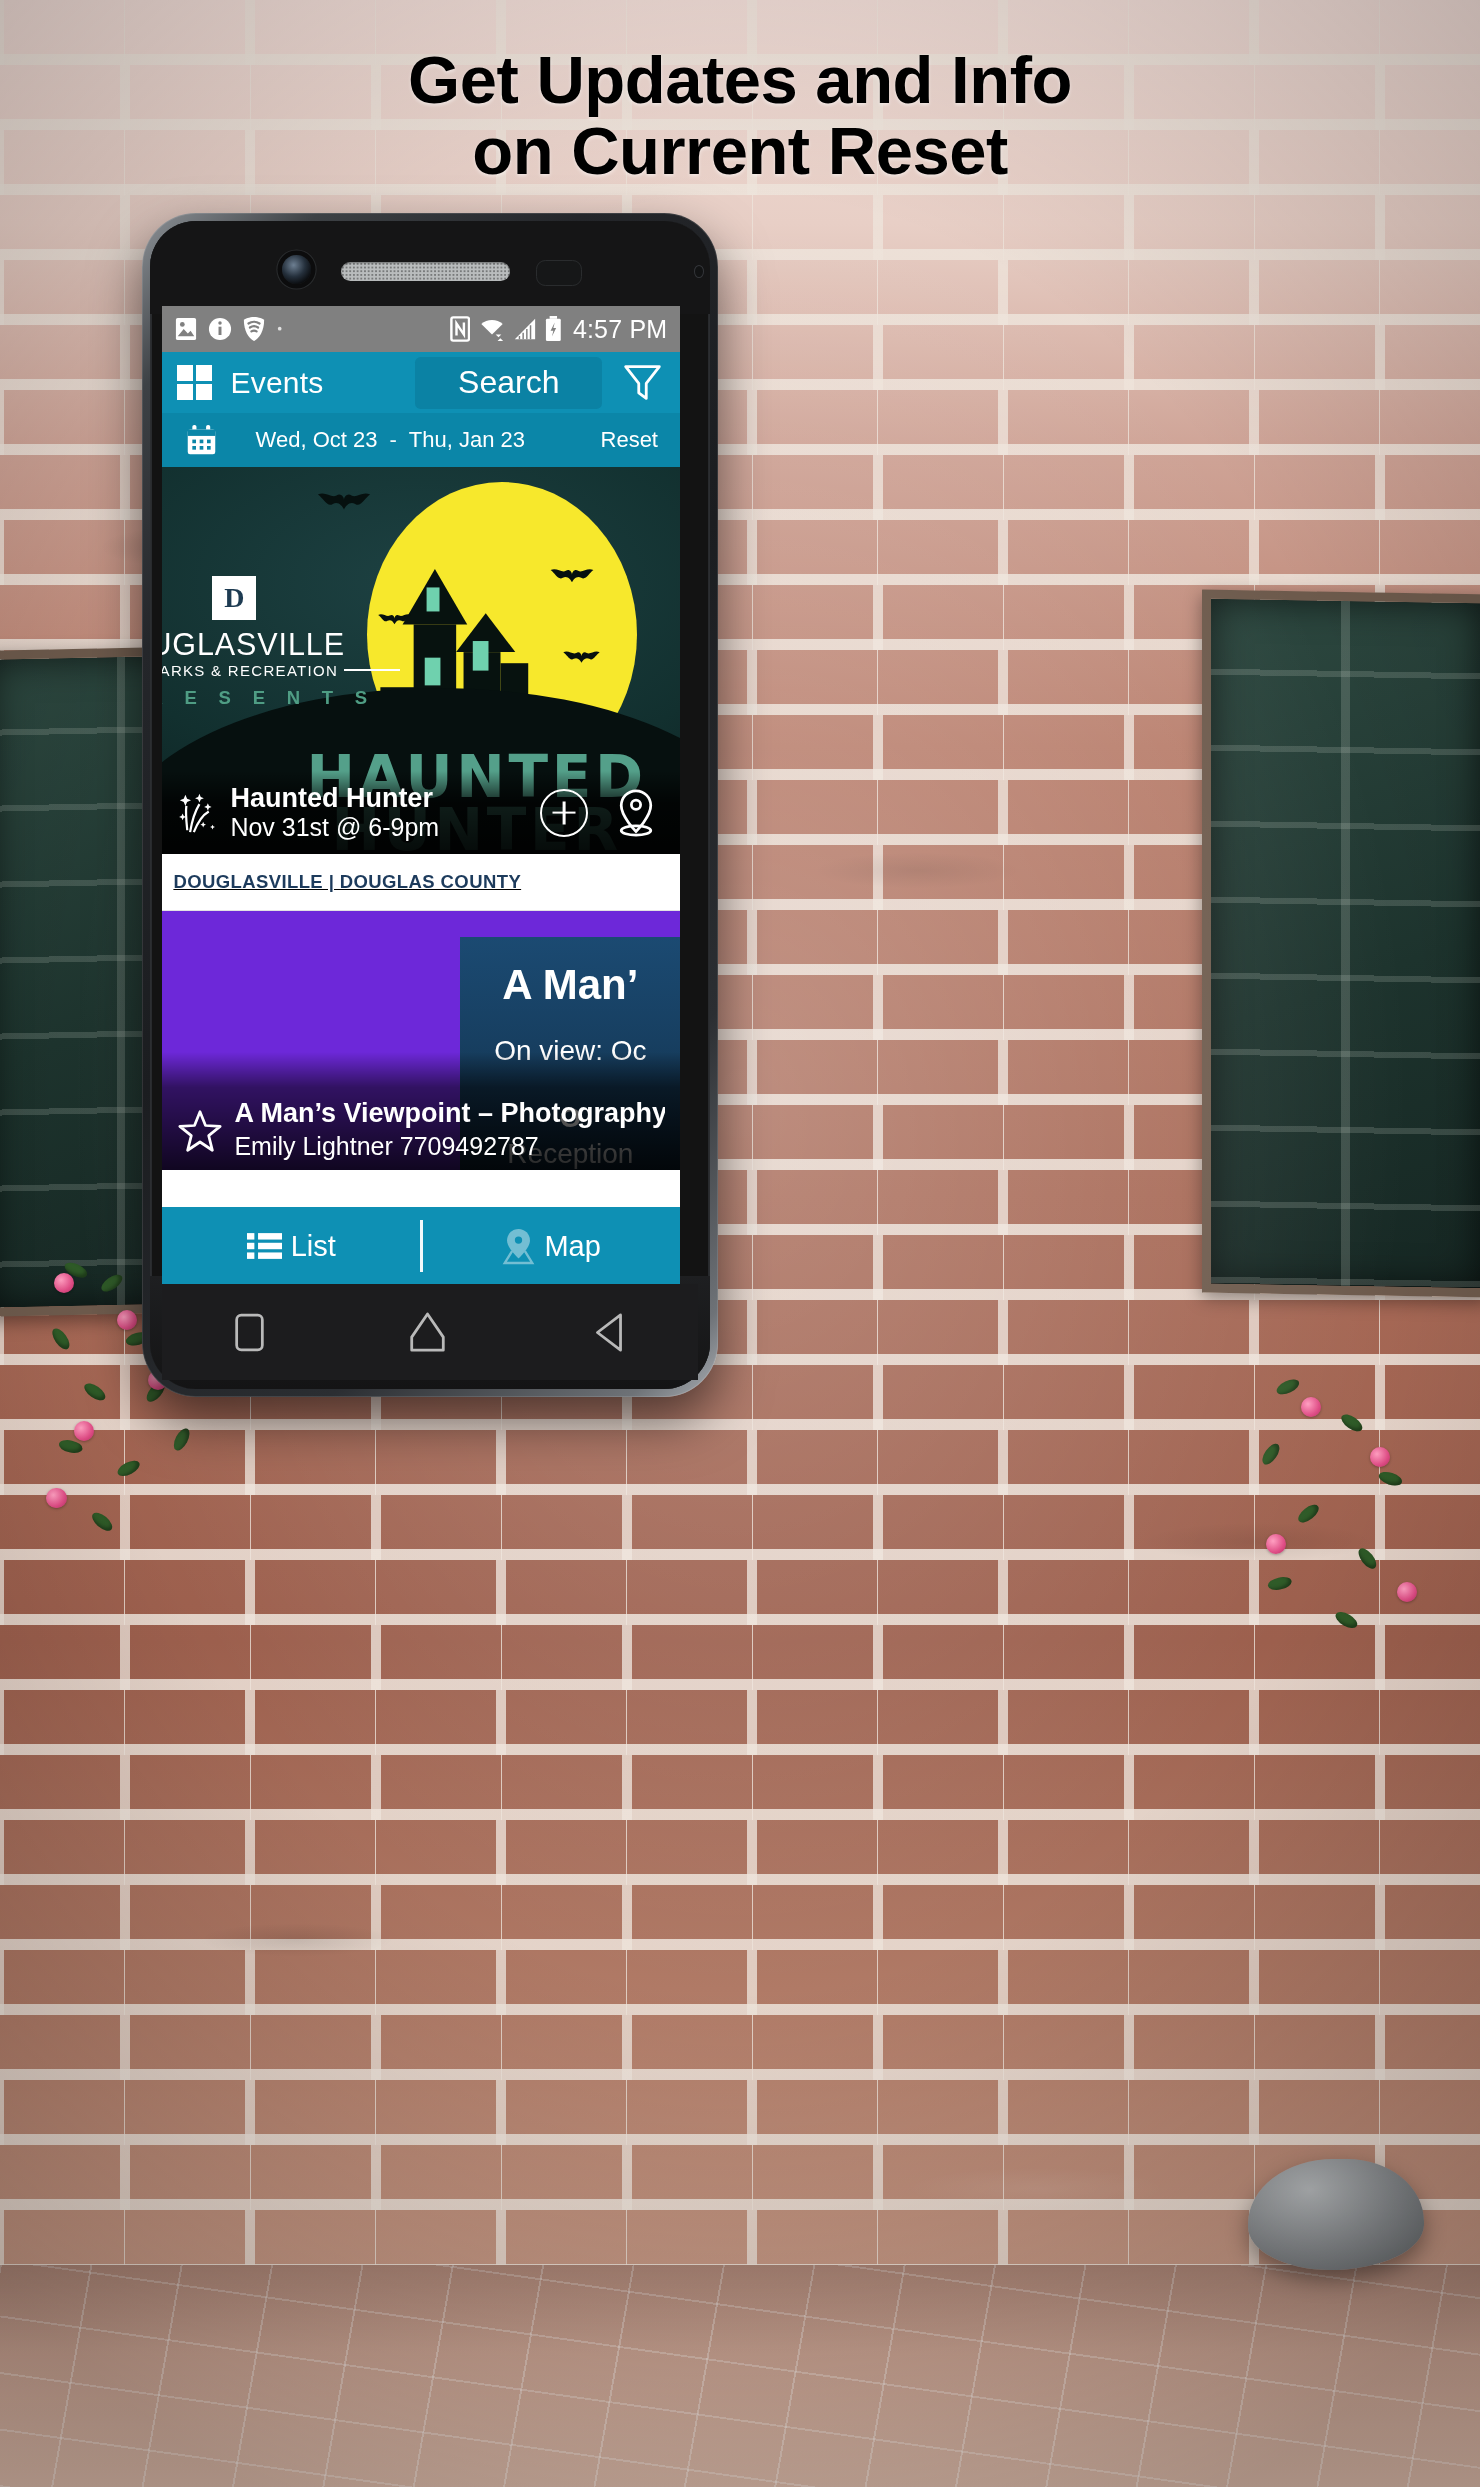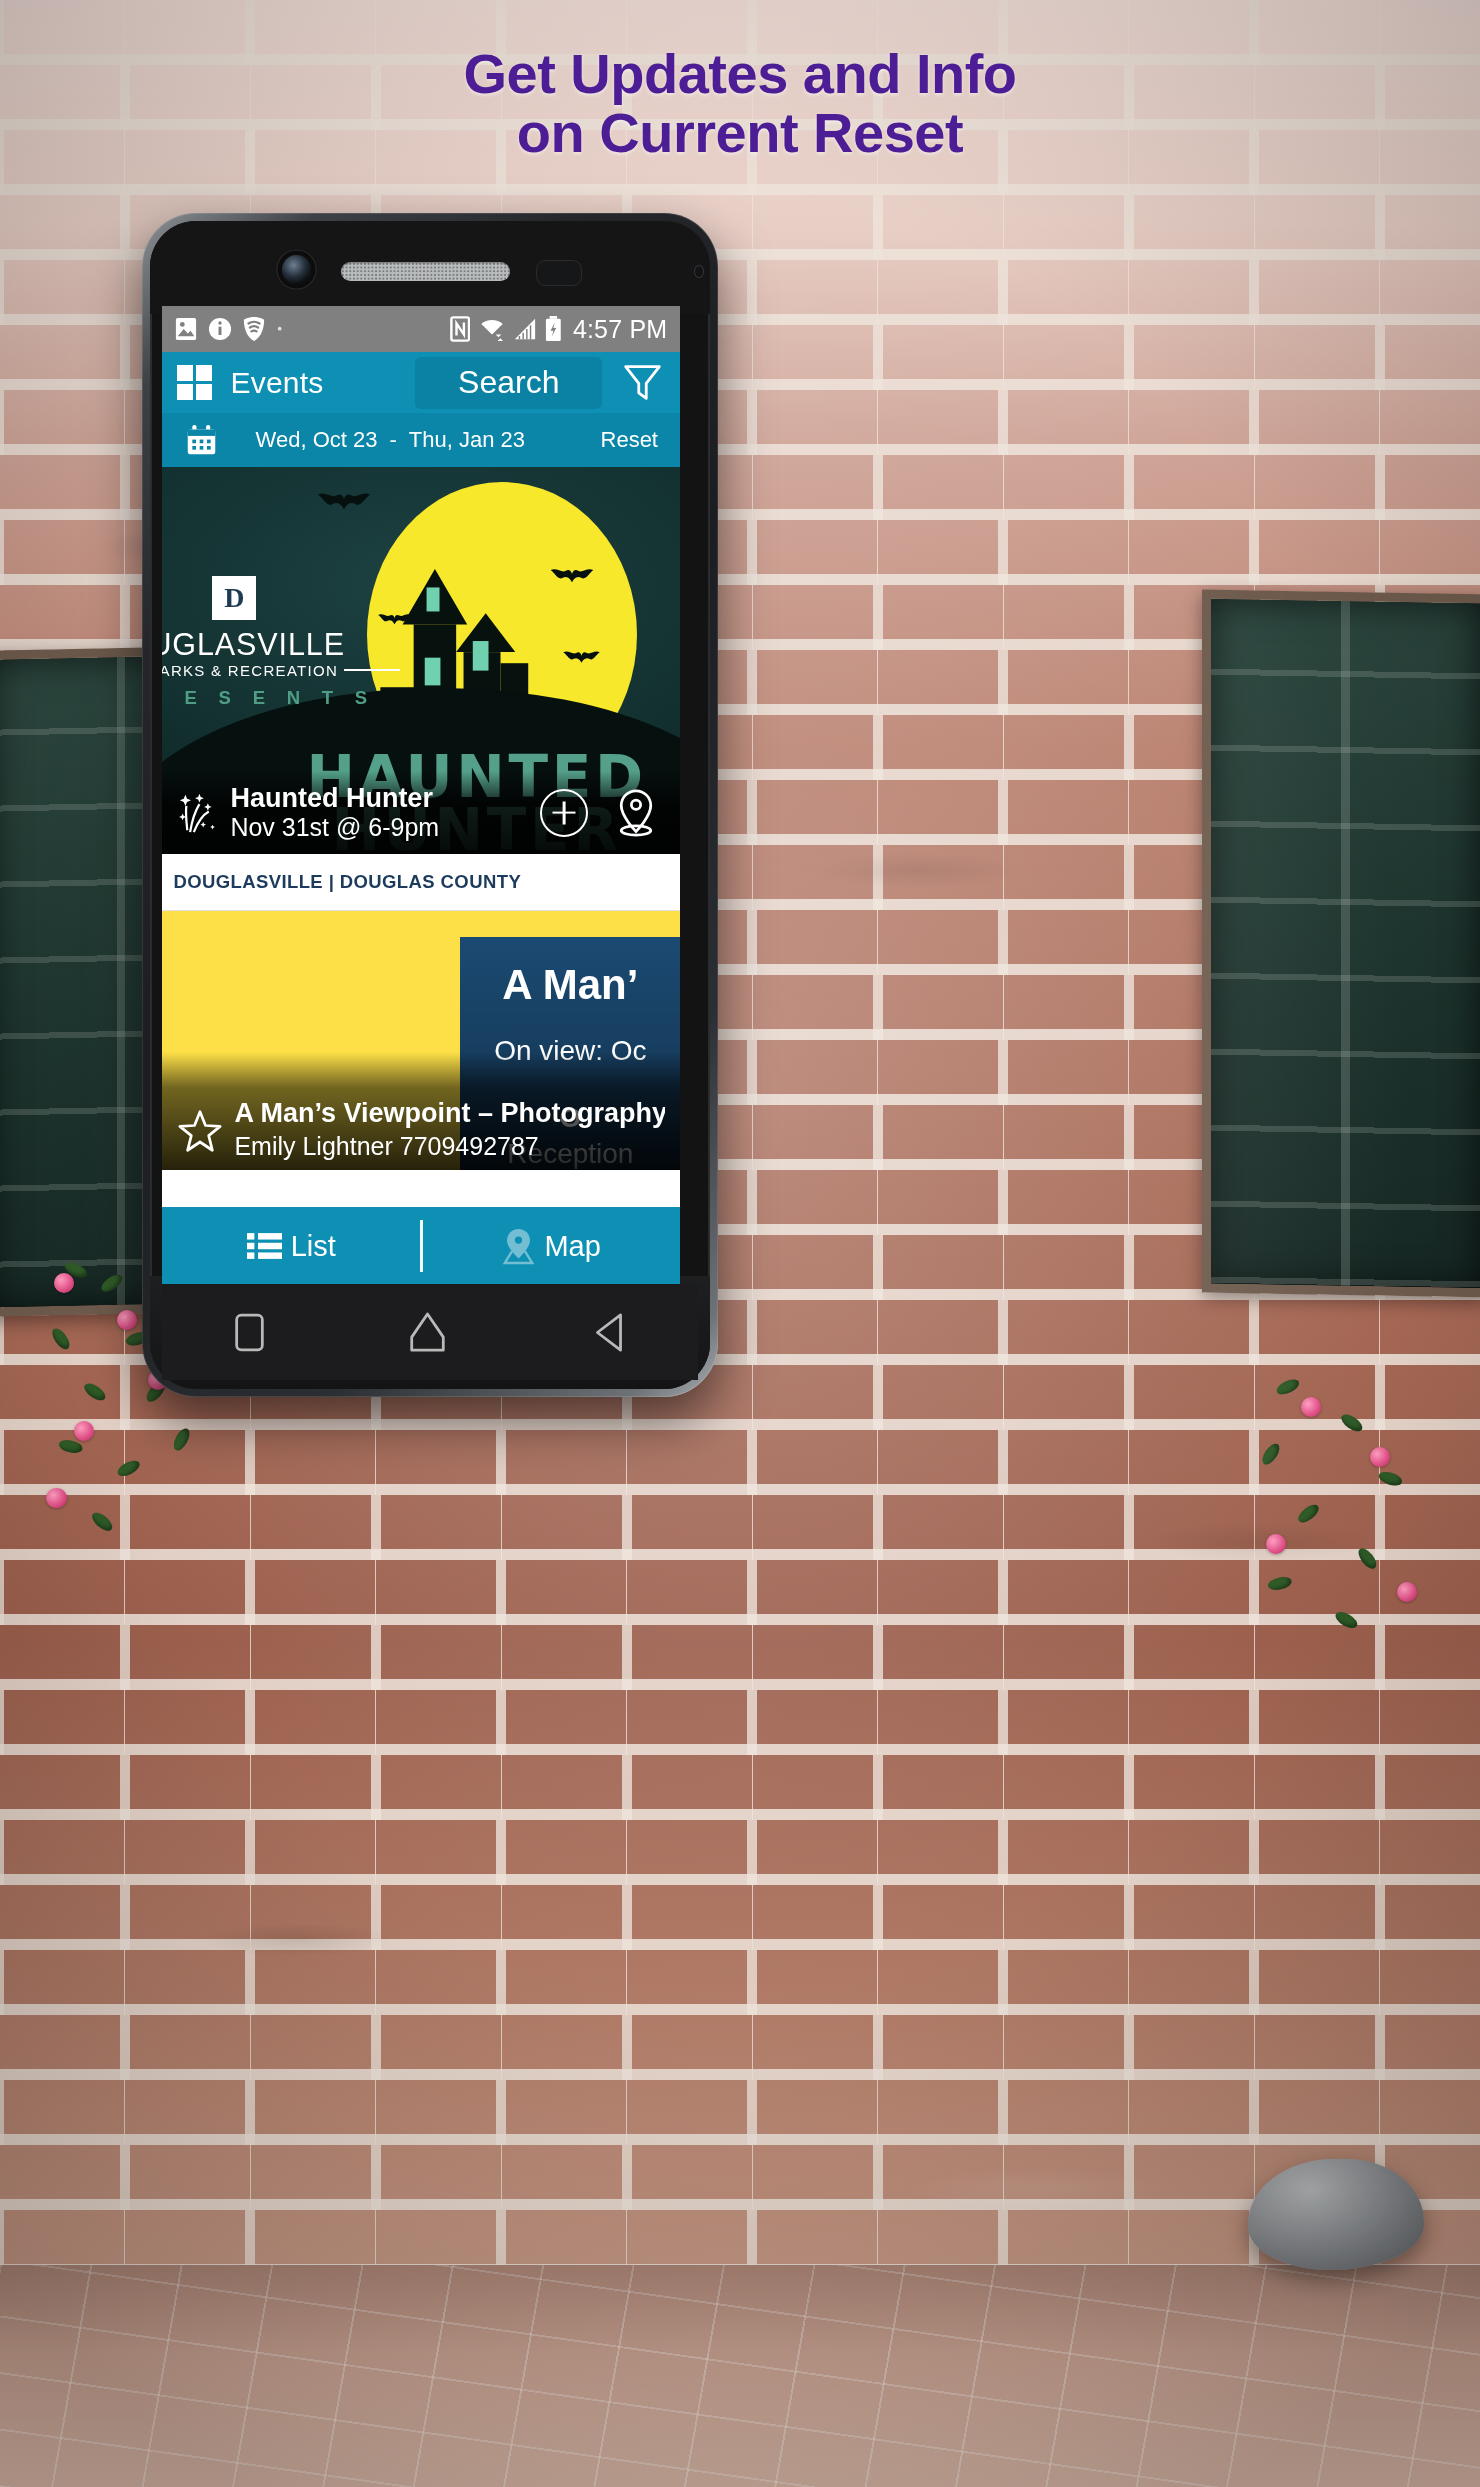--- a/index.html
+++ b/index.html
@@ -107,23 +107,23 @@
     position:absolute; right:56px; bottom:217px; width:176px; height:111px;
     border-radius:50% 45% 55% 48% / 60% 58% 42% 40%;
     background:radial-gradient(ellipse at 35% 28%, #b9bcbe, #86898c 55%, #5d6163);
     box-shadow:0 9.3px 22px rgba(0,0,0,.38);
   }
 
   
   #headline{
     position:absolute; top:44px; left:0; right:0;
     text-align:center; z-index:5;
-    color:#4c1d95;
+    color:#000000;
     font-weight:bold;
-    font-size:56px;
+    font-size:67px;
     line-height:1.06;
     letter-spacing:-0.5px;
     text-shadow:0 1.9px 3.7px rgba(255,255,255,.5);
   }
   #headline .l2{ display:block; }
 
   
   #phone{
     position:absolute;
     left:142px; top:213px;
@@ -260,21 +260,21 @@
     width:48px; height:48px; border:2.8px solid #fff; border-radius:50%;
     position:relative; cursor:pointer;
   }
   .circ-plus:before,.circ-plus:after{
     content:""; position:absolute; background:#fff; left:50%; top:50%;
   }
   .circ-plus:before{ width:23px; height:2.8px; transform:translate(-50%,-50%); }
   .circ-plus:after { width:2.8px; height:23px; transform:translate(-50%,-50%); }
 
   
-  .card2{ position:relative; width:100%; height:316px; overflow:hidden; background:#fde047;}
+  .card2{ position:relative; width:100%; height:316px; overflow:hidden; background:#6d28d9;text-decoration:underline;}
   .c2-banner{
     height:57px; background:#fff; display:flex; align-items:center; padding-left:11px;
     border-bottom:0.9px solid #e2e2e2;
   }
   .c2-banner span{ font-size:18.5px; font-weight:bold; letter-spacing:0.4px; color:#1d3b5c;}
   .c2-body{ position:absolute; left:0; right:0; top:57px; bottom:0; display:flex;align-items:flex-end; }
   .c2-sunset{
     width:39px; flex:none;
     background:linear-gradient(180deg,#2a2420 0%, #7e5a1d 20%, #e08a14 42%, #f5b33a 55%, #8a6a2a 70%, #3b332b 86%, #1b1a18 100%);
   }

